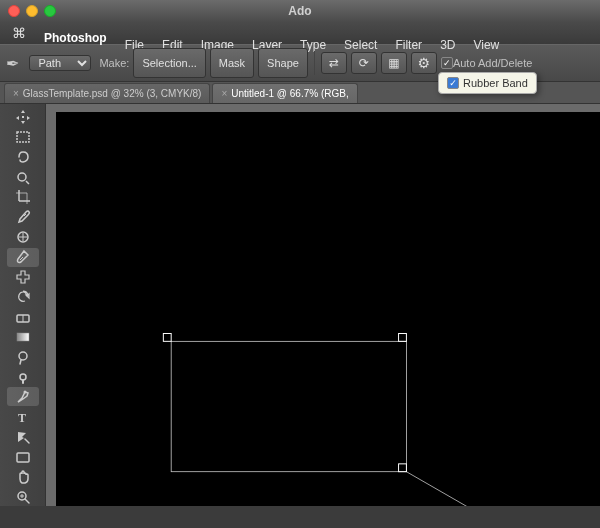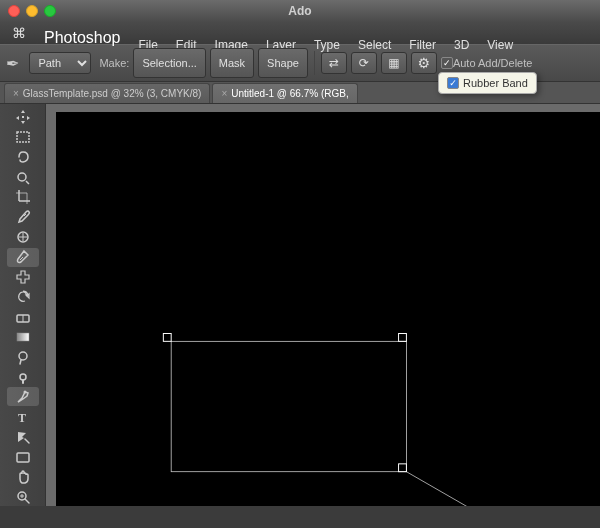--- a/index.html
+++ b/index.html
@@ -56,22 +56,22 @@
       margin-top: 24px;
     }
     #apple-logo {
       color: #e0e0e0;
       font-size: 14px;
       padding: 0 8px;
       cursor: pointer;
     }
     .app-name {
       color: #ffffff;
-      font-size: 16px;
-      font-weight: normal;
+      font-size: 12px;
+      font-weight: bold;
       padding: 2px 8px;
       margin-top: 10px;
     }
 
     
     #toolbar {
       width: 600px;
       height: 38px;
       background: linear-gradient(to bottom, #5a5a5a, #484848);
       border-top: 1px solid #666;
@@ -80,21 +80,21 @@
       align-items: center;
       padding: 0 6px;
       gap: 4px;
     }
     .tool-pen-icon {
       color: #ccc;
       font-size: 16px;
       margin-right: 6px;
     }
     .toolbar-select {
-      height: 22px;
+      height: 16px;
       background: linear-gradient(to bottom, #6a6a6a, #555);
       border: 1px solid #333;
       border-radius: 3px;
       color: #e0e0e0;
       font-size: 11px;
       padding: 0 4px;
       cursor: pointer;
       min-width: 60px;
     }
     .toolbar-label {

